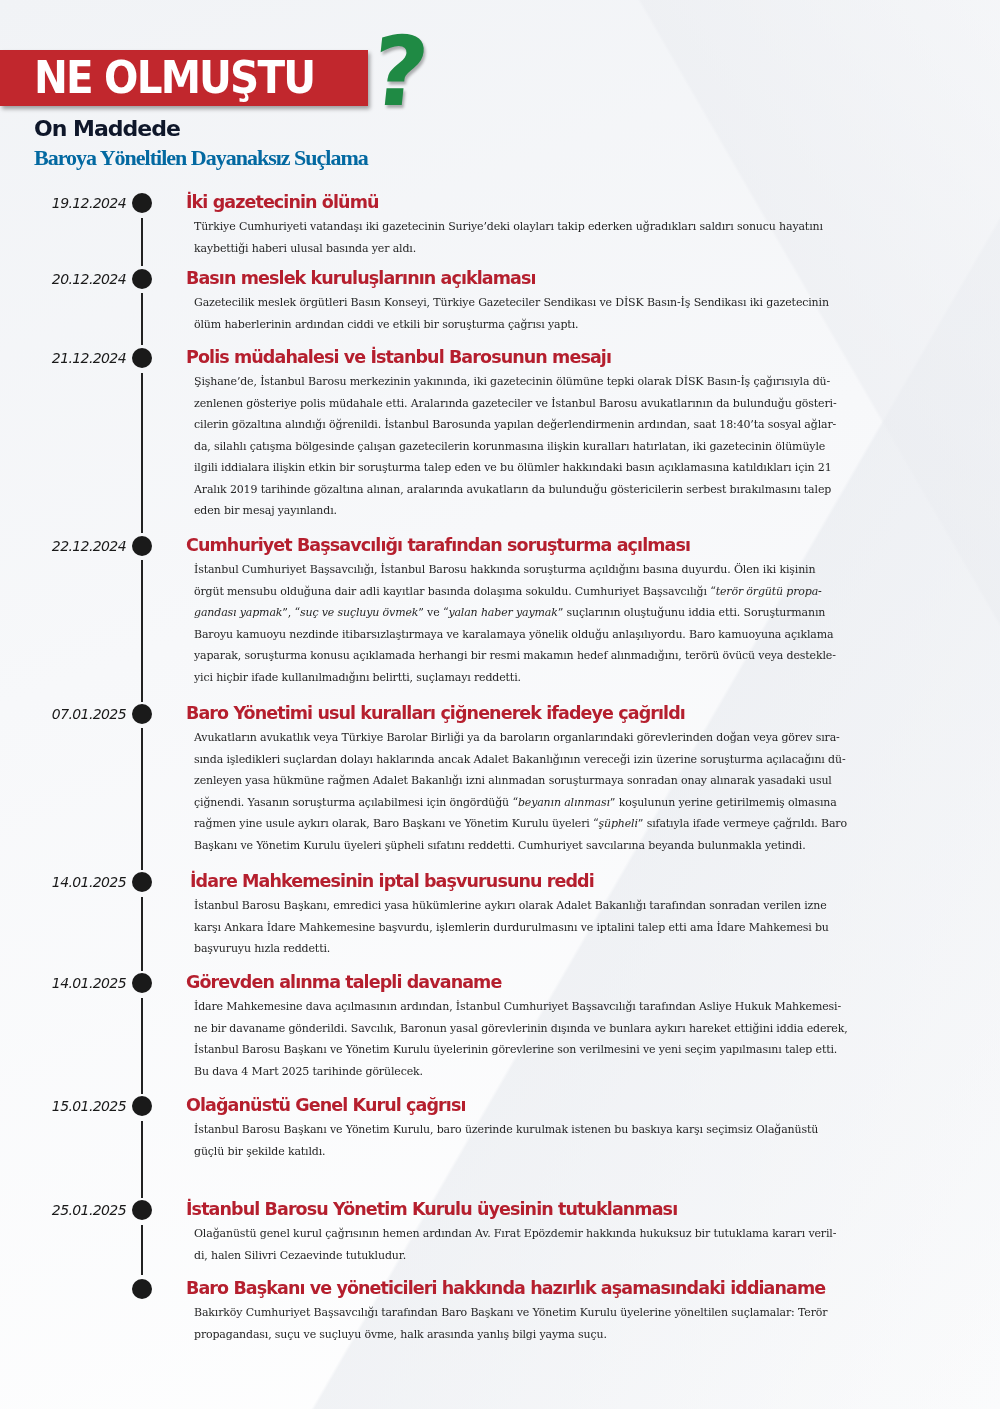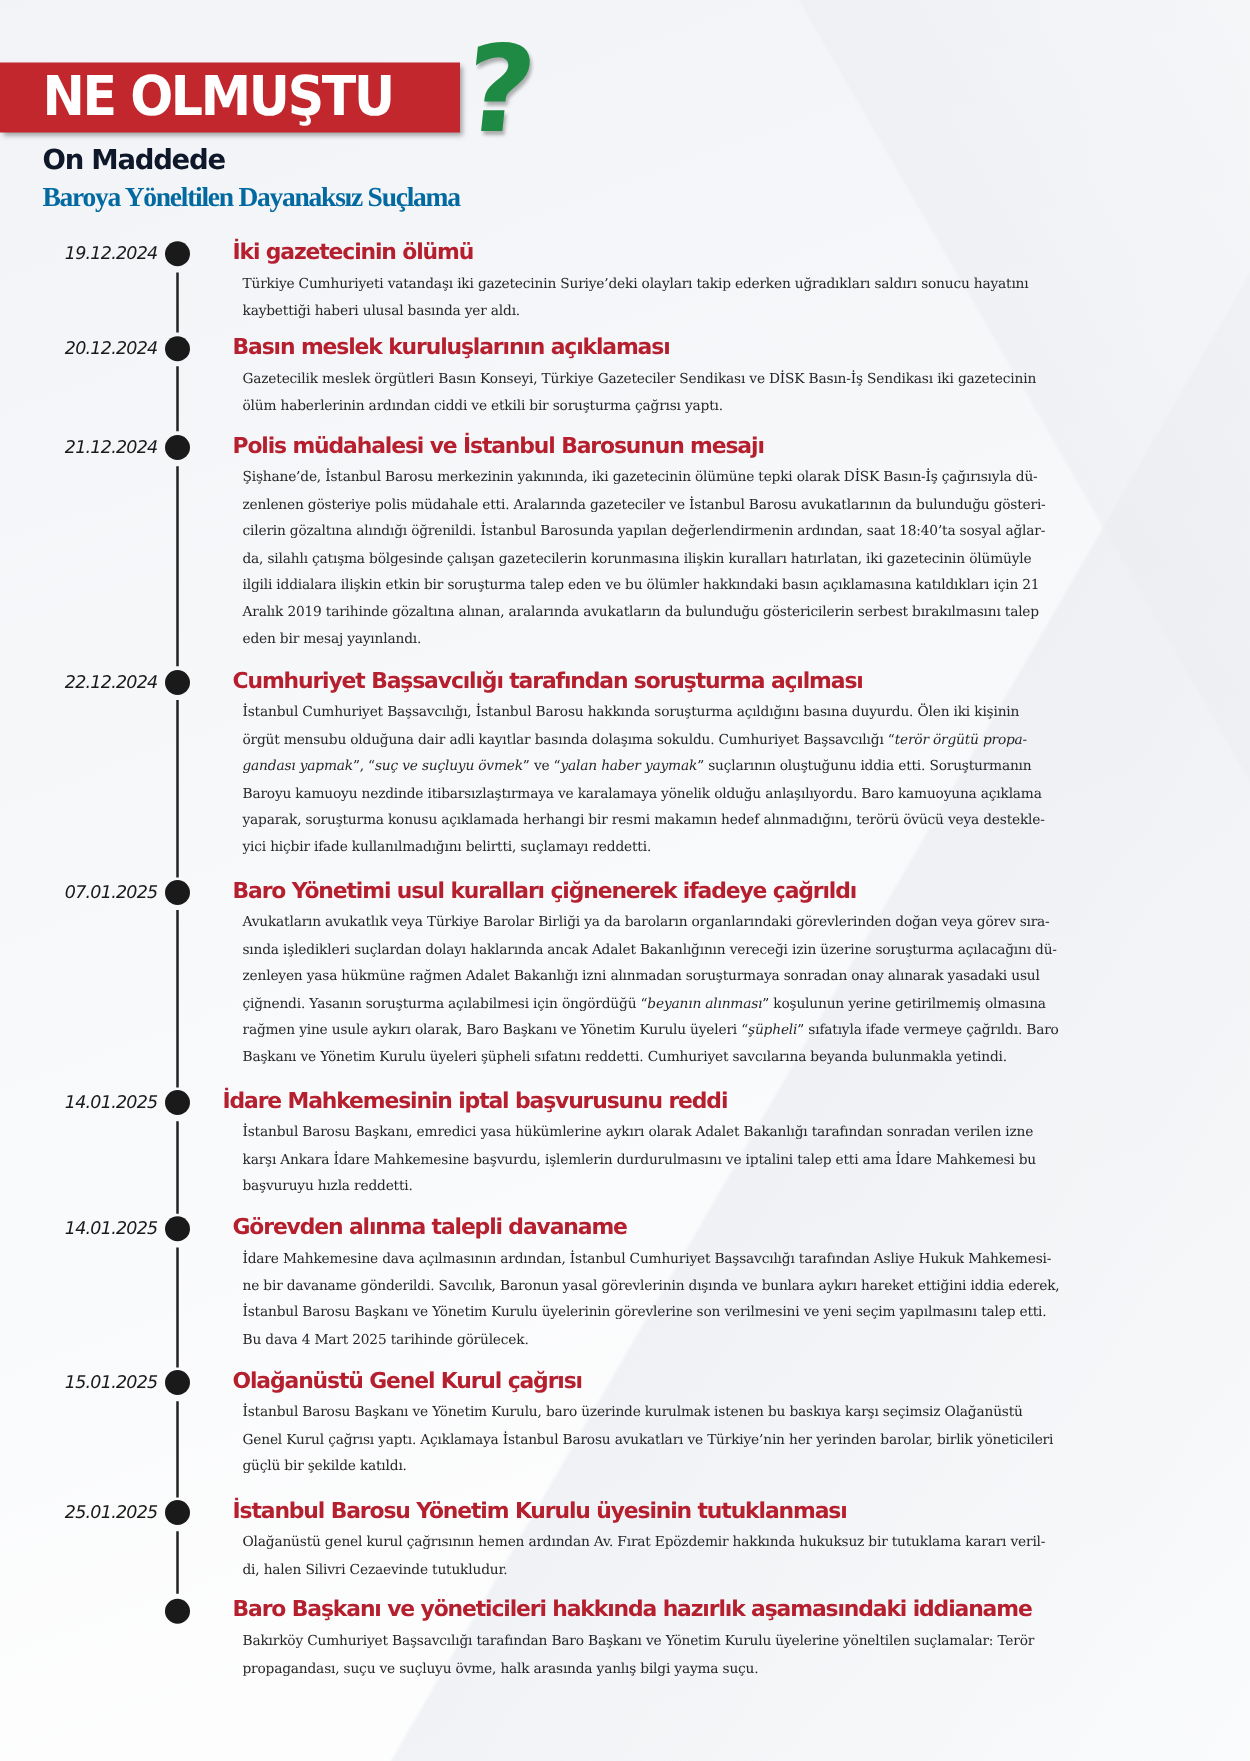--- a/index.html
+++ b/index.html
@@ -156,21 +156,21 @@
     <span class="ln">zenleyen yasa hükmüne rağmen Adalet Bakanlığı izni alınmadan soruşturmaya sonradan onay alınarak yasadaki usul</span>
     <span class="ln">çiğnendi. Yasanın soruşturma açılabilmesi için öngördüğü “<em>beyanın alınması</em>” koşulunun yerine getirilmemiş olmasına</span>
     <span class="ln">rağmen yine usule aykırı olarak, Baro Başkanı ve Yönetim Kurulu üyeleri “<em>şüpheli</em>” sıfatıyla ifade vermeye çağrıldı. Baro</span>
     <span class="ln">Başkanı ve Yönetim Kurulu üyeleri şüpheli sıfatını reddetti. Cumhuriyet savcılarına beyanda bulunmakla yetindi.</span>
   </div>
 </div>
 
 <div class="event" style="top:872px;">
   <div class="date">14.01.2025</div>
   <div class="dot"></div>
-  <div class="title" style="left:155px;">İdare Mahkemesinin iptal başvurusunu reddi</div>
+  <div class="title" style="left:167px;">İdare Mahkemesinin iptal başvurusunu reddi</div>
   <div class="body">
     <span class="ln">İstanbul Barosu Başkanı, emredici yasa hükümlerine aykırı olarak Adalet Bakanlığı tarafından sonradan verilen izne</span>
     <span class="ln">karşı Ankara İdare Mahkemesine başvurdu, işlemlerin durdurulmasını ve iptalini talep etti ama İdare Mahkemesi bu</span>
     <span class="ln">başvuruyu hızla reddetti.</span>
   </div>
 </div>
 
 <div class="event" style="top:973px;">
   <div class="date">14.01.2025</div>
   <div class="dot"></div>
@@ -182,21 +182,20 @@
     <span class="ln">Bu dava 4 Mart 2025 tarihinde görülecek.</span>
   </div>
 </div>
 
 <div class="event" style="top:1096px;">
   <div class="date">15.01.2025</div>
   <div class="dot"></div>
   <div class="title">Olağanüstü Genel Kurul çağrısı</div>
   <div class="body">
     <span class="ln">İstanbul Barosu Başkanı ve Yönetim Kurulu, baro üzerinde kurulmak istenen bu baskıya karşı seçimsiz Olağanüstü</span>
-    <span class="ln">Genel Kurul çağrısı yaptı. Açıklamaya İstanbul Barosu avukatları ve Türkiye’nin her yerinden barolar, birlik yöneticileri</span>
     <span class="ln">güçlü bir şekilde katıldı.</span>
   </div>
 </div>
 
 <div class="event" style="top:1200px;">
   <div class="date">25.01.2025</div>
   <div class="dot"></div>
   <div class="title">İstanbul Barosu Yönetim Kurulu üyesinin tutuklanması</div>
   <div class="body">
     <span class="ln">Olağanüstü genel kurul çağrısının hemen ardından Av. Fırat Epözdemir hakkında hukuksuz bir tutuklama kararı veril-</span>

